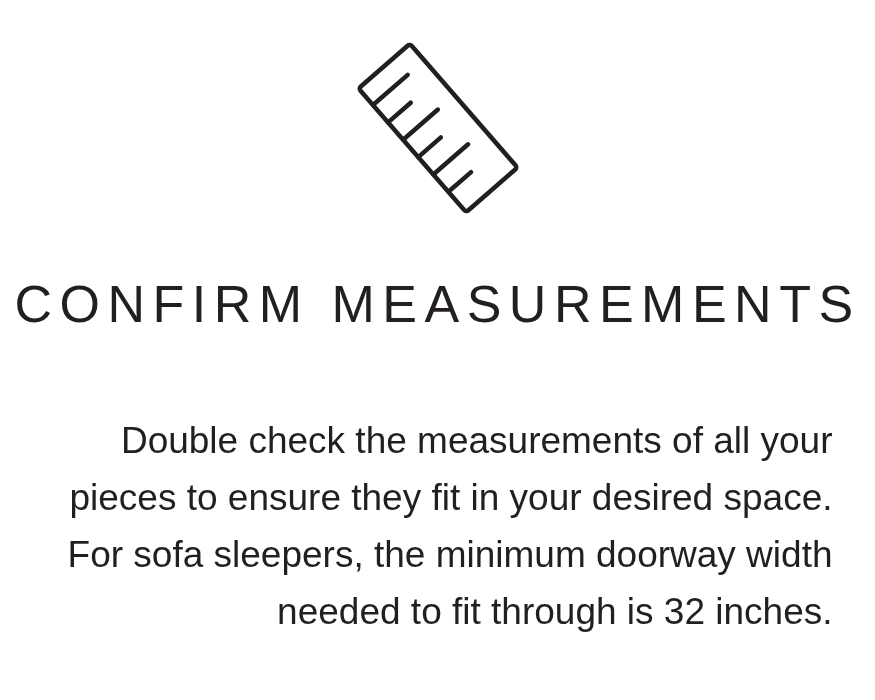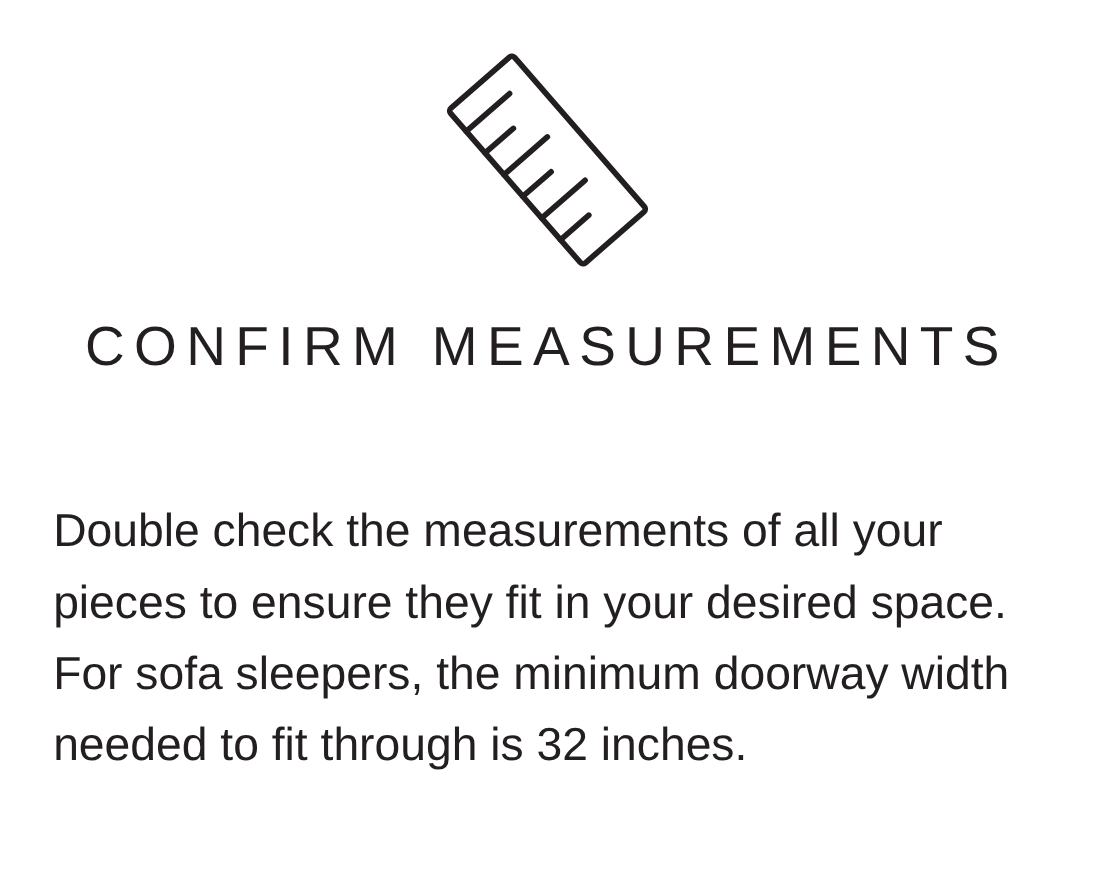--- a/index.html
+++ b/index.html
@@ -29,33 +29,33 @@
     height: 200px;
     display: flex;
     align-items: center;
     justify-content: center;
     margin-top: 6px;
   }
   .ruler-svg {
     display: block;
   }
   .heading {
-    margin-top: 28px;
-    font-size: 44px;
+    margin-top: 50px;
+    font-size: 52px;
     font-weight: 400;
     letter-spacing: 7.5px;
     color: #231f20;
     text-align: center;
     line-height: 1;
     white-space: nowrap;
   }
   .body-copy {
-    margin-top: 68px;
+    margin-top: 48px;
     width: 790px;
-    text-align: left;
+    text-align: right;
     font-size: 37px;
     line-height: 1.54;
     color: #231f20;
     font-weight: 400;
   }
 </style>
 </head>
 <body>
 
 <div class="card">

